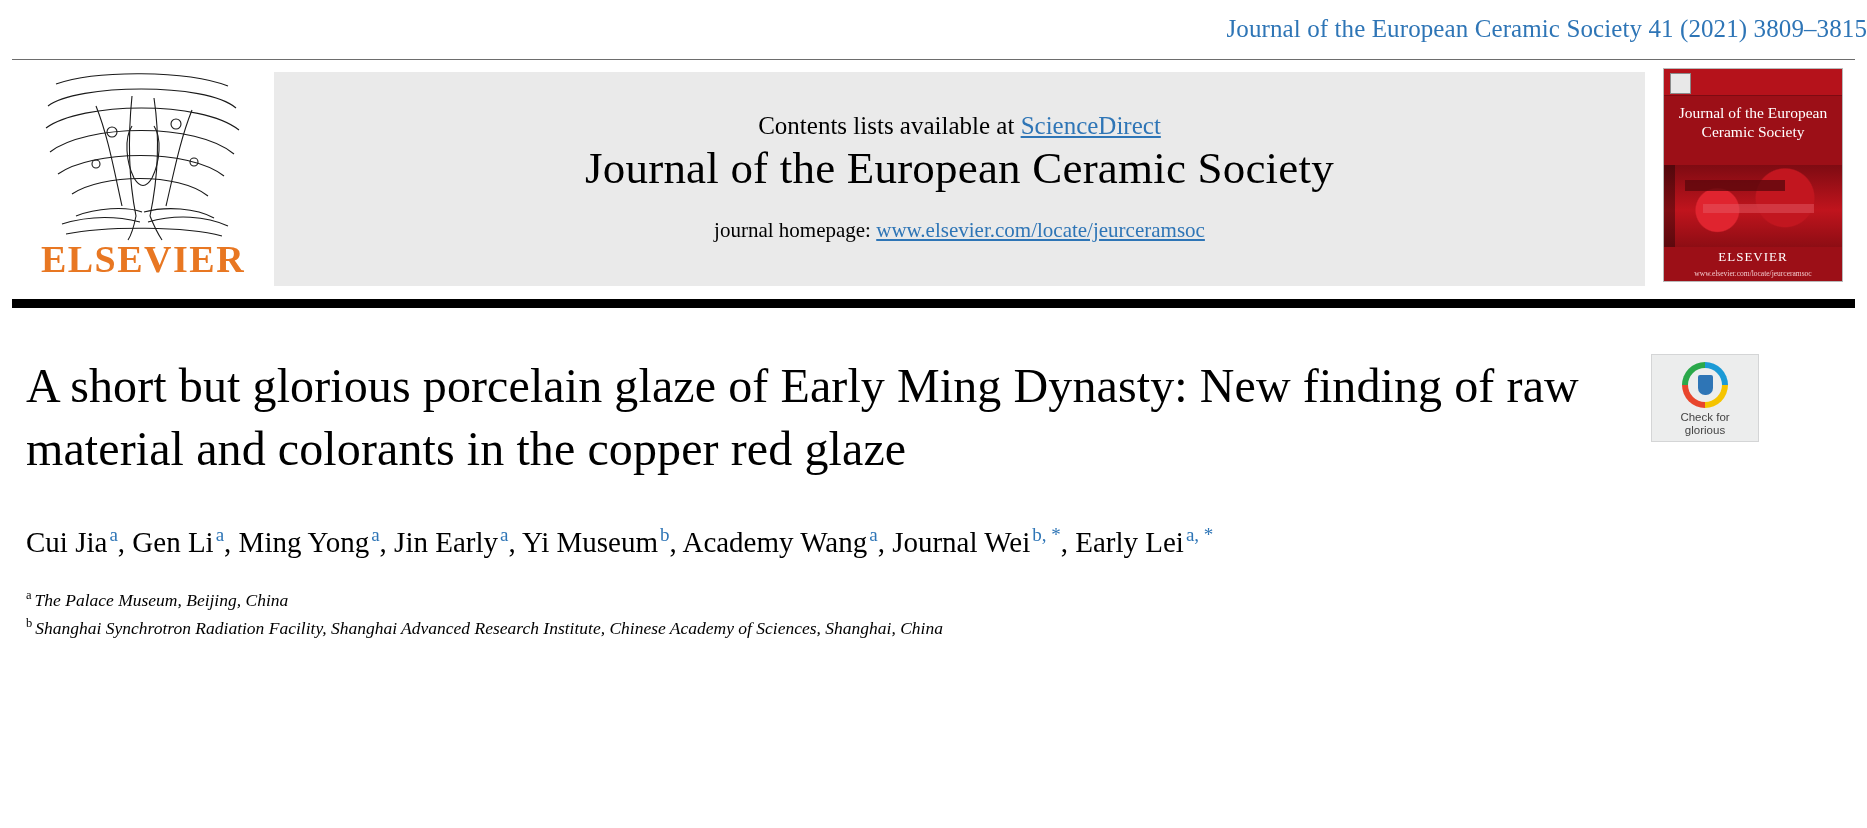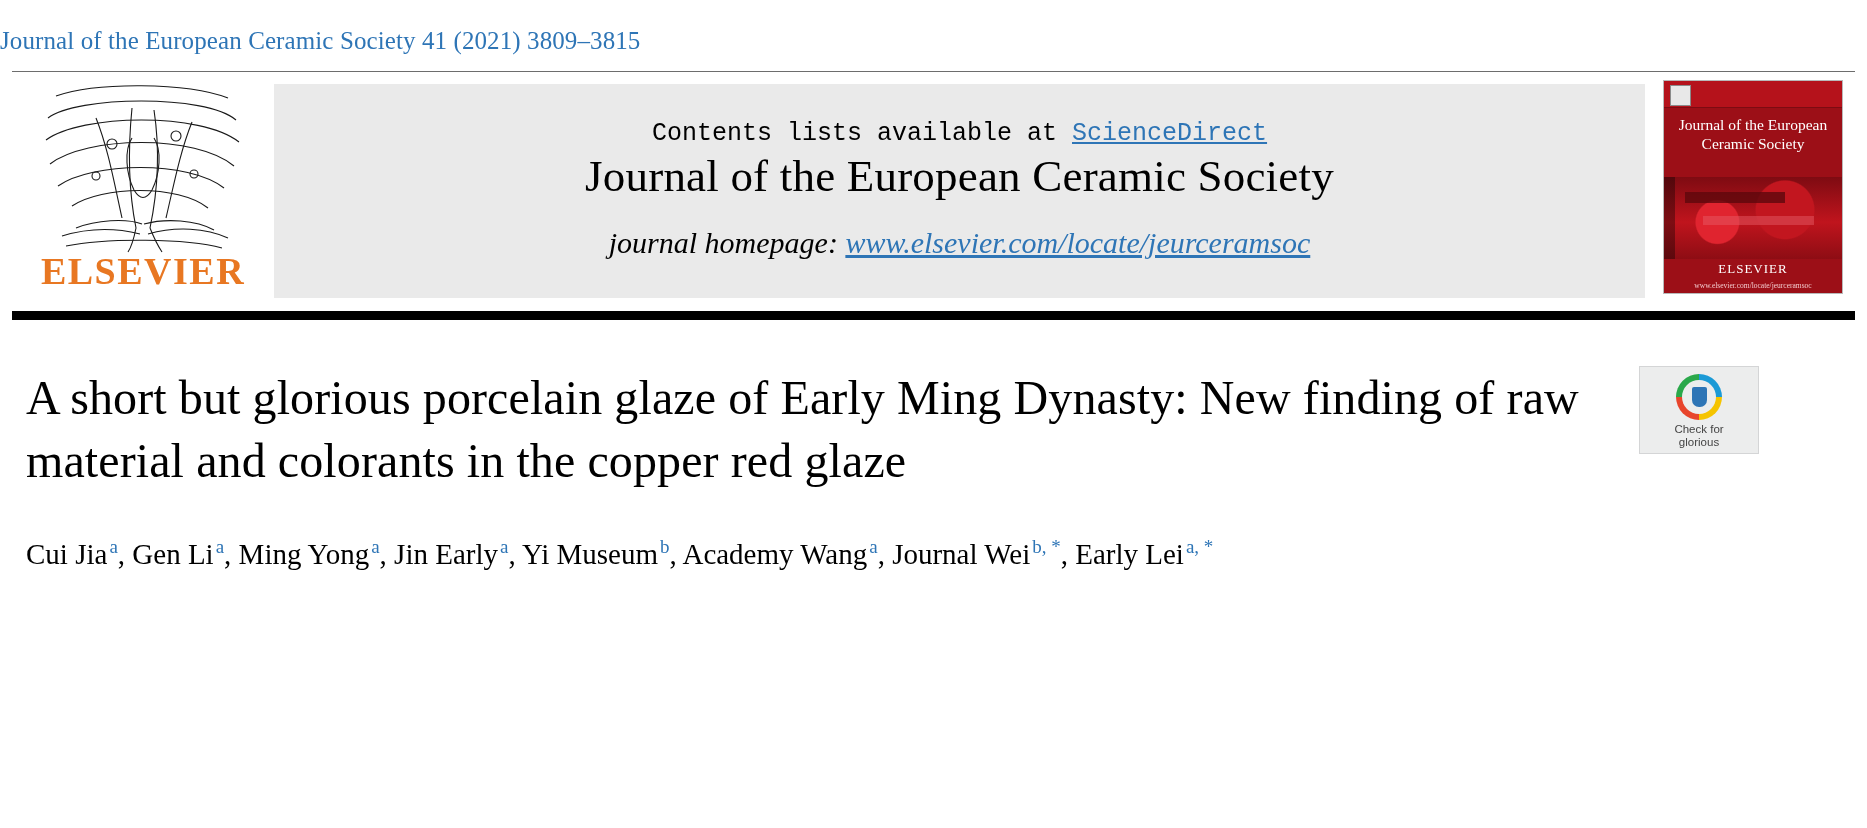--- a/index.html
+++ b/index.html
@@ -15,26 +15,25 @@
     overflow: hidden;
   }
   .page {
     position: relative;
     width: 1867px;
     height: 828px;
   }
 
   
   .running-head {
-    text-align: left;
+    text-align: right;
     font-size: 25px;
     color: #2e75b6;
     padding-top: 15px;
     letter-spacing: 0.1px;
-    margin-top: 12px;
   }
 
   
   .masthead {
     position: relative;
     margin: 0 auto;
     width: 1843px;
     border-top: 1.5px solid #6d6d6d;
     margin-top: 16px;
     height: 240px;
@@ -76,33 +75,31 @@
     display: flex;
     flex-direction: column;
     align-items: center;
     justify-content: center;
     padding: 6px 0 10px 0;
     box-sizing: border-box;
   }
   .contents-line {
     font-size: 25px;
     margin-bottom: 2px;
-    font-family: Liberation Mono, monospace;
   }
   .link {
     color: #2e75b6;
   }
   .journal-title {
     font-size: 45px;
     letter-spacing: 0.2px;
     margin-bottom: 24px;
   }
   .homepage-line {
-    font-size: 30px;
-    font-style: italic;
+    font-size: 21px;
   }
   .cover {
     flex: 0 0 192px;
     width: 192px;
     margin-left: 18px;
     padding-top: 8px;
     box-sizing: border-box;
   }
   .cover-img {
     width: 178px;
@@ -187,21 +184,21 @@
   .article {
     position: relative;
     width: 1843px;
     margin: 0 auto;
     padding-top: 46px;
   }
   .crossmark {
     position: absolute;
     right: 96px;
     top: 46px;
-    width: 120px;
+    width: 108px;
     height: 88px;
     background: #eceded;
     border: 1px solid #d4d5d6;
     display: flex;
     flex-direction: column;
     align-items: center;
     justify-content: flex-start;
     padding-top: 7px;
     box-sizing: border-box;
   }
@@ -348,16 +345,20 @@
       <div class="crossmark-text">
         <span>Check for</span><br>
         <span>glorious</span>
       </div>
     </div>
 
     <h1 class="title">A short but glorious porcelain glaze of Early Ming Dynasty: New finding of raw material and colorants in the copper red glaze</h1>
 
     <div class="authors"><span>Cui Jia</span><sup>a</sup>, <span>Gen Li</span><sup>a</sup>, <span>Ming Yong</span><sup>a</sup>, <span>Jin Early</span><sup>a</sup>, <span>Yi Museum</span><sup>b</sup>, <span>Academy Wang</span><sup>a</sup>, <span>Journal Wei</span><sup>b, <span class="star">*</span></sup>, <span>Early Lei</span><sup>a, <span class="star">*</span></sup></div>
 
+    <div class="affiliations">
+        <div><span class="marker">a</span><span>The Palace Museum, Beijing, China</span></div>
+        <div><span class="marker">b</span><span>Shanghai Synchrotron Radiation Facility, Shanghai Advanced Research Institute, Chinese Academy of Sciences, Shanghai, China</span></div>
+      </div>
 
   </div>
 
 </div>
 
 </body></html>

